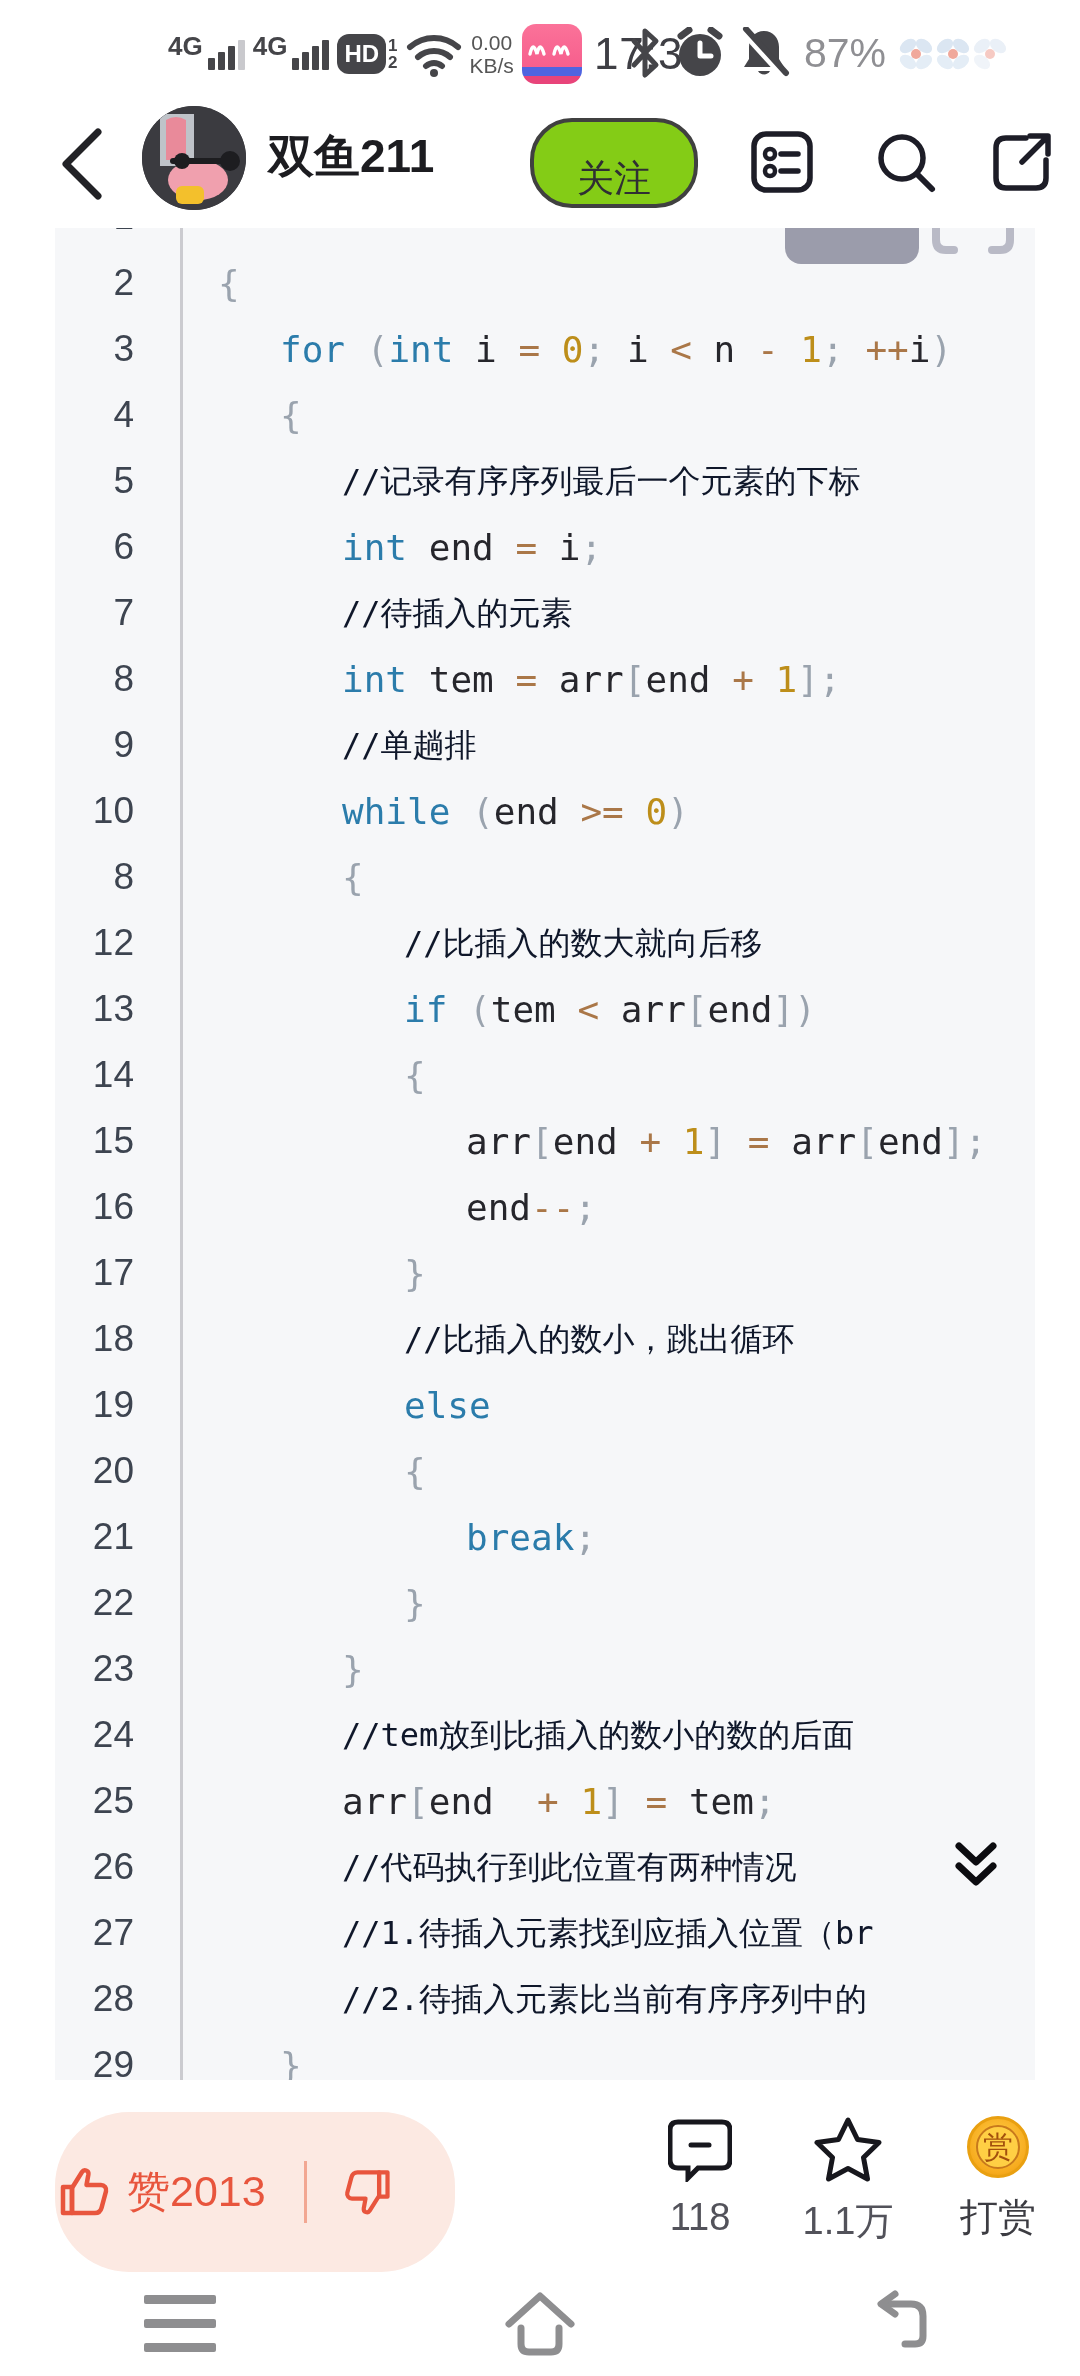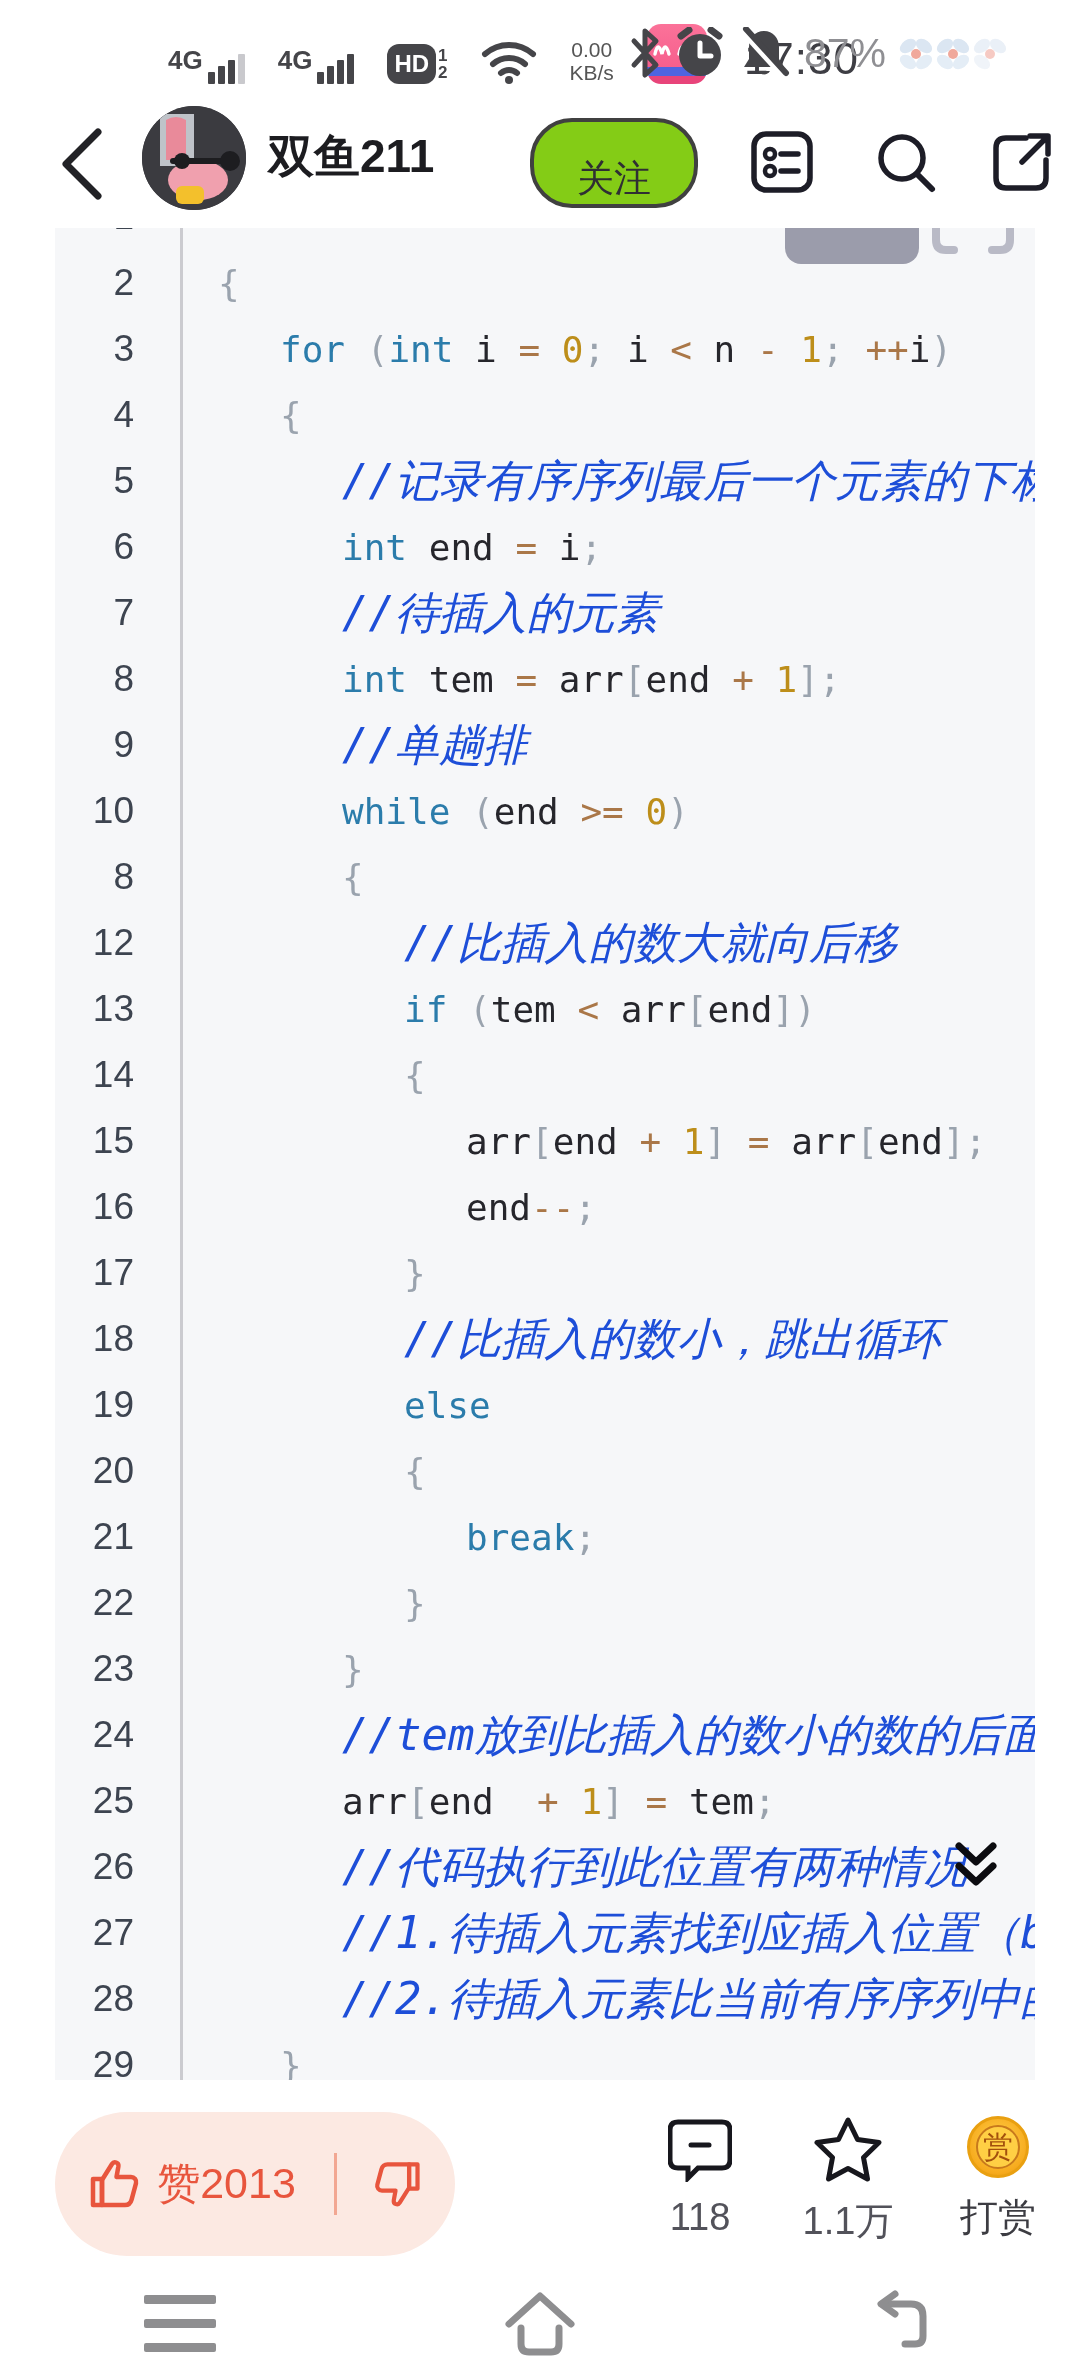--- a/index.html
+++ b/index.html
@@ -4,21 +4,21 @@
 <style>
   html,body{margin:0;padding:0;}
   body{
     width:1080px;height:2376px;position:relative;overflow:hidden;
     background:#ffffff;
     font-family:"Liberation Sans","DejaVu Sans",sans-serif;
     -webkit-font-smoothing:antialiased;
   }
   
   .statusbar{position:absolute;left:0;top:0;width:1080px;height:92px;}
-  .sb-left{position:absolute;left:168px;top:24px;display:flex;align-items:flex-end;gap:33px;}
+  .sb-left{position:absolute;left:168px;top:24px;display:flex;align-items:center;gap:8px;}
   .sb-right{position:absolute;right:70px;top:26px;display:flex;align-items:center;gap:12px;}
   .sig{display:flex;align-items:flex-end;gap:3px;}
   .sig .g{font-size:26px;font-weight:bold;color:#454549;margin-right:2px;transform:translateY(-8px);}
   .bar{width:7px;background:#454549;border-radius:1px;display:inline-block;}
   .bar.dim{background:#c9c9cd;}
   .hd-badge{display:flex;align-items:center;}
   .hd-box{background:#454549;color:#fff;font-weight:bold;font-size:24px;border-radius:12px;padding:6px 7px;letter-spacing:0;}
   .hd-nums{display:flex;flex-direction:column;font-size:17px;font-weight:bold;color:#454549;line-height:17px;margin-left:2px;}
   .speed{display:flex;flex-direction:column;align-items:center;font-size:21px;color:#555;line-height:23px;}
   .bili{width:60px;height:60px;border-radius:14px;background:linear-gradient(180deg,#fb7299 0%,#f65f8d 72%,#4f64e0 72%,#4f64e0 86%,#e8447a 86%);position:relative;overflow:hidden;}
@@ -39,28 +39,28 @@
   .code-rows{margin-top:-44px;position:relative;}
   .crow{height:66px;display:flex;align-items:center;white-space:pre;}
   .lnum{width:125px;box-sizing:border-box;padding-right:46px;text-align:right;flex:0 0 auto;
     font-size:37px;color:#3d4450;font-weight:400;}
   .lcode{font-family:"DejaVu Sans Mono","Liberation Mono",monospace;font-size:36px;flex:0 0 auto;}
   .tk-k{color:#2b7cab;}
   .tk-o{color:#aa7748;}
   .tk-n{color:#bd8e1a;}
   .tk-t{color:#26262c;}
   .tk-p{color:#9aa3ae;}
-  .tk-c{color:#1d4ed8;font-style:italic;font-size:44px;}
+  .tk-c{color:#0f172a;font-size:32px;}
   .copy-btn{position:absolute;left:730px;top:-18px;width:134px;height:54px;background:#9b9cab;border-radius:16px;}
   .fs-icon{position:absolute;left:875px;top:-12px;width:86px;height:46px;}
   .expand-icon{position:absolute;left:898px;top:1612px;width:46px;height:52px;}
   
   .actionbar{position:absolute;left:0;top:2100px;width:1080px;height:170px;}
-  .like-pill{position:absolute;left:55px;top:12px;width:400px;height:144px;border-radius:74px;background:#fcе9e2;background:#fce9e2;
-    display:flex;align-items:center;justify-content:center;}
+  .like-pill{position:absolute;left:55px;top:12px;width:400px;height:160px;border-radius:74px;background:#fcе9e2;background:#fce9e2;
+    display:flex;align-items:center;}
   .like-label{font-size:43px;color:#e8553d;margin:0 8px 0 10px;}
   .pill-div{width:3px;height:62px;background:#f2a792;margin:0 30px;}
   .act-col{position:absolute;top:16px;width:140px;display:flex;flex-direction:column;align-items:center;gap:14px;}
   .act-count{font-size:38px;color:#52525a;}
   .coin{width:62px;height:62px;border-radius:50%;background:radial-gradient(circle at 50% 42%,#ffd34d 0%,#f7ab1e 70%,#e08f0a 100%);
     border:3px solid #e9a011;box-sizing:border-box;display:flex;align-items:center;justify-content:center;}
   .coin span{font-size:30px;color:#a3500d;border:2px solid #c8791c;border-radius:50%;width:40px;height:40px;
     display:flex;align-items:center;justify-content:center;background:#ffcf44;}
   
   .navbar{position:absolute;left:0;top:2270px;width:1080px;height:106px;display:flex;align-items:center;}

